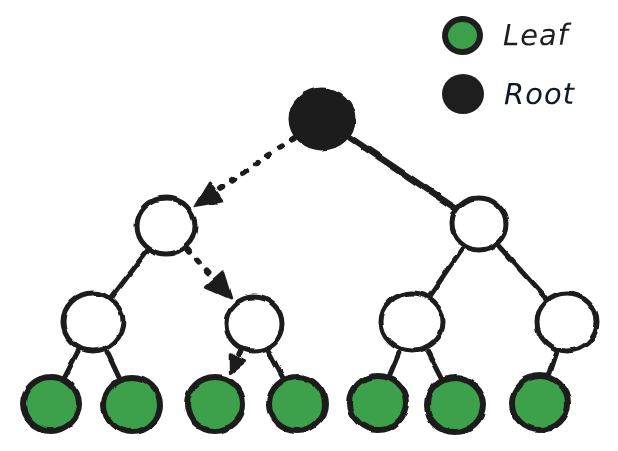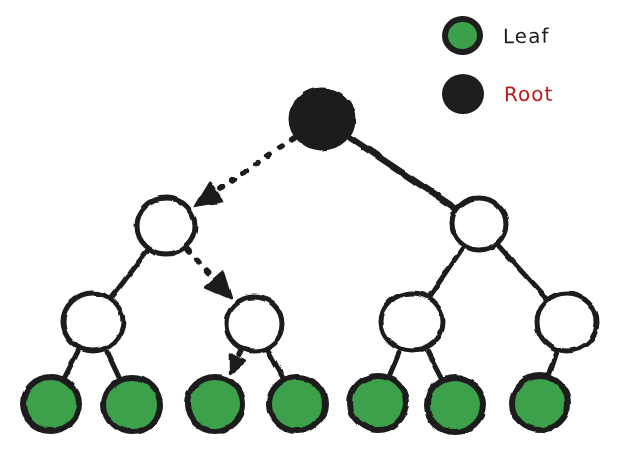--- a/index.html
+++ b/index.html
@@ -13,22 +13,22 @@
   svg.tree { position: absolute; left: 0; top: 0; }
   .legend {
     position: absolute; left: 442px; top: 16px;
     display: flex; flex-direction: column; gap: 19px;
   }
   .legend-row { display: flex; align-items: center; gap: 20px; }
   .swatch { border-radius: 50%; box-sizing: border-box; flex: 0 0 auto; }
   .swatch-leaf { width: 41px; height: 39px; border: 6px solid #1e1e1e; transform: rotate(-4deg); }
   .swatch-root { width: 42px; height: 40px; }
   .legend-label {
-    font-size: 20px; line-height: 1; color: #1e1e1e;
-    letter-spacing: 1px; transform: rotate(-0.5deg);
+    font-size: 29px; line-height: 1; color: #1e1e1e;
+    letter-spacing: 1px; transform: rotate(-0.5deg); font-style: italic;
   }
 </style>
 </head>
 <body style="background: rgb(255, 255, 255);">
 
 <div class="stage">
 
   <svg class="tree" id="tree-svg" width="618" height="451" viewBox="0 0 618 451">
     <defs>
       <filter id="rough" x="-5%" y="-5%" width="110%" height="110%">
@@ -70,17 +70,17 @@
       </g>
   </svg>
 
   <div class="legend">
     <div class="legend-row">
       <span class="swatch swatch-leaf" style="background: rgb(60, 160, 75); border-color: rgb(30, 30, 30);"></span>
       <span class="legend-label" style="color: rgb(30, 30, 30);">Leaf</span>
     </div>
     <div class="legend-row">
       <span class="swatch swatch-root" style="background: rgb(30, 30, 30);"></span>
-      <span class="legend-label" style="color: #b91c1c;">Root</span>
+      <span class="legend-label" style="color: #0f172a;">Root</span>
     </div>
   </div>
 
 </div>
 
 </body></html>

